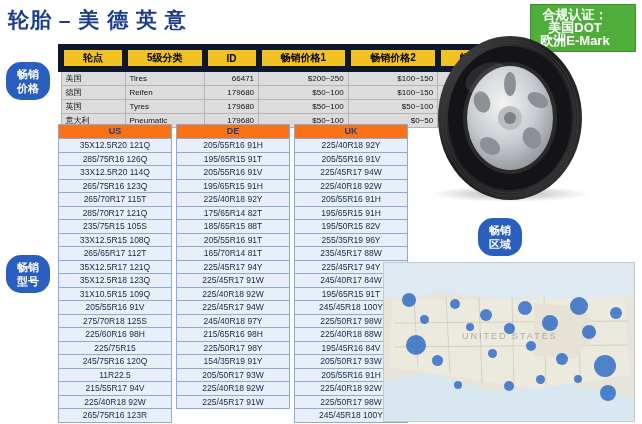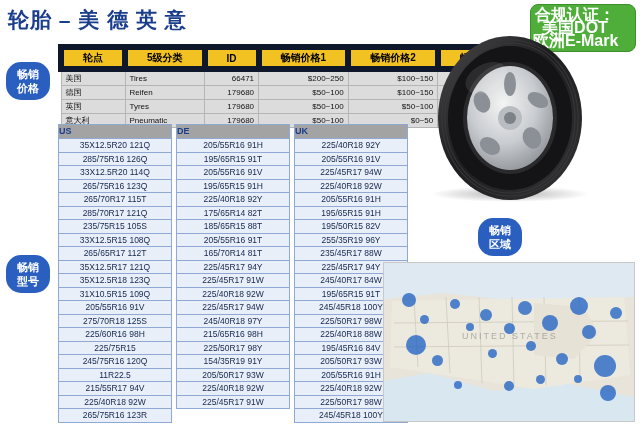--- a/index.html
+++ b/index.html
@@ -32,23 +32,23 @@
     white-space: nowrap;
   }
 
   
   .cert-badge {
     position: absolute;
     right: 6px; top: 4px;
     width: 106px;
     background: #4fae3a;
     border: 1px solid #3d8f2b;
-    border-radius: 8px;
+    border-radius: 0;
     color: #ffffff;
-    font-size: 16px;
+    font-size: 13px;
     font-weight: bold;
     line-height: 13px;
     text-align: center;
     padding: 3px 18px 4px 2px;
     box-sizing: border-box;
   }
   .cert-badge div { white-space: nowrap; }
 
   
   .blue-tab {
@@ -102,22 +102,23 @@
     left: 58px; top: 124px;
     width: 350px;
   }
   .spec-col {
     float: left;
     width: 114px;
     margin-right: 4px;
   }
   .spec-col:last-child { margin-right: 0; }
   .spec-head {
-    background: #a3a3a3;
+    background: #f97316;
     border: 1px solid #8fa8d4;
+    text-align: center;
     font-size: 9px;
     font-weight: bold;
     color: #1a3e8c;
     line-height: 13px;
     height: 13px;
   }
   .spec-cell {
     background: #e9eff9;
     border: 1px solid #8fa8d4;
     border-top: none;

